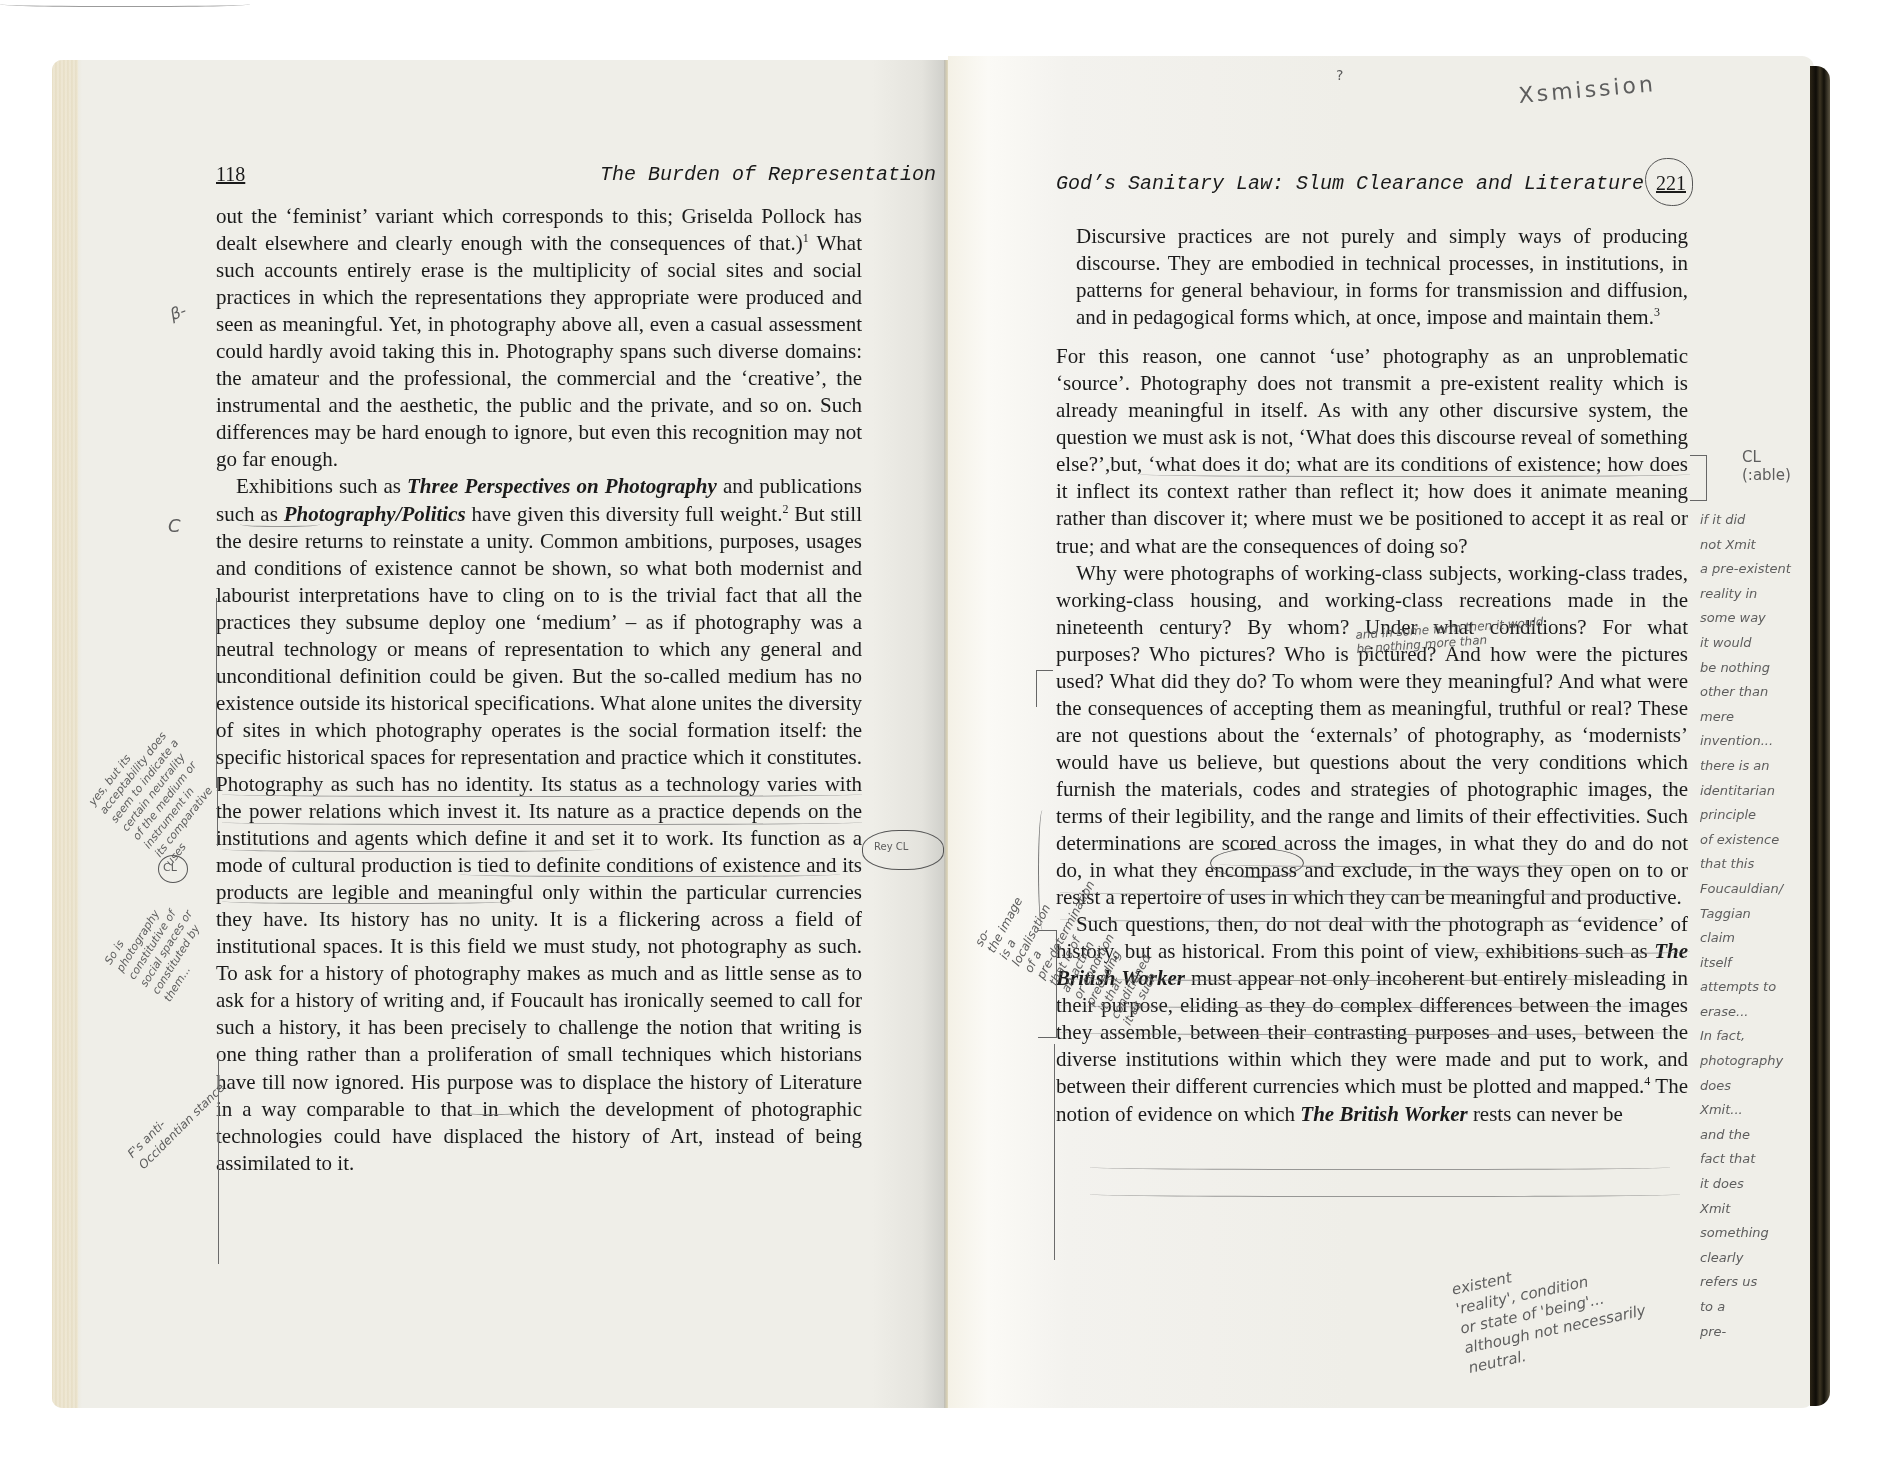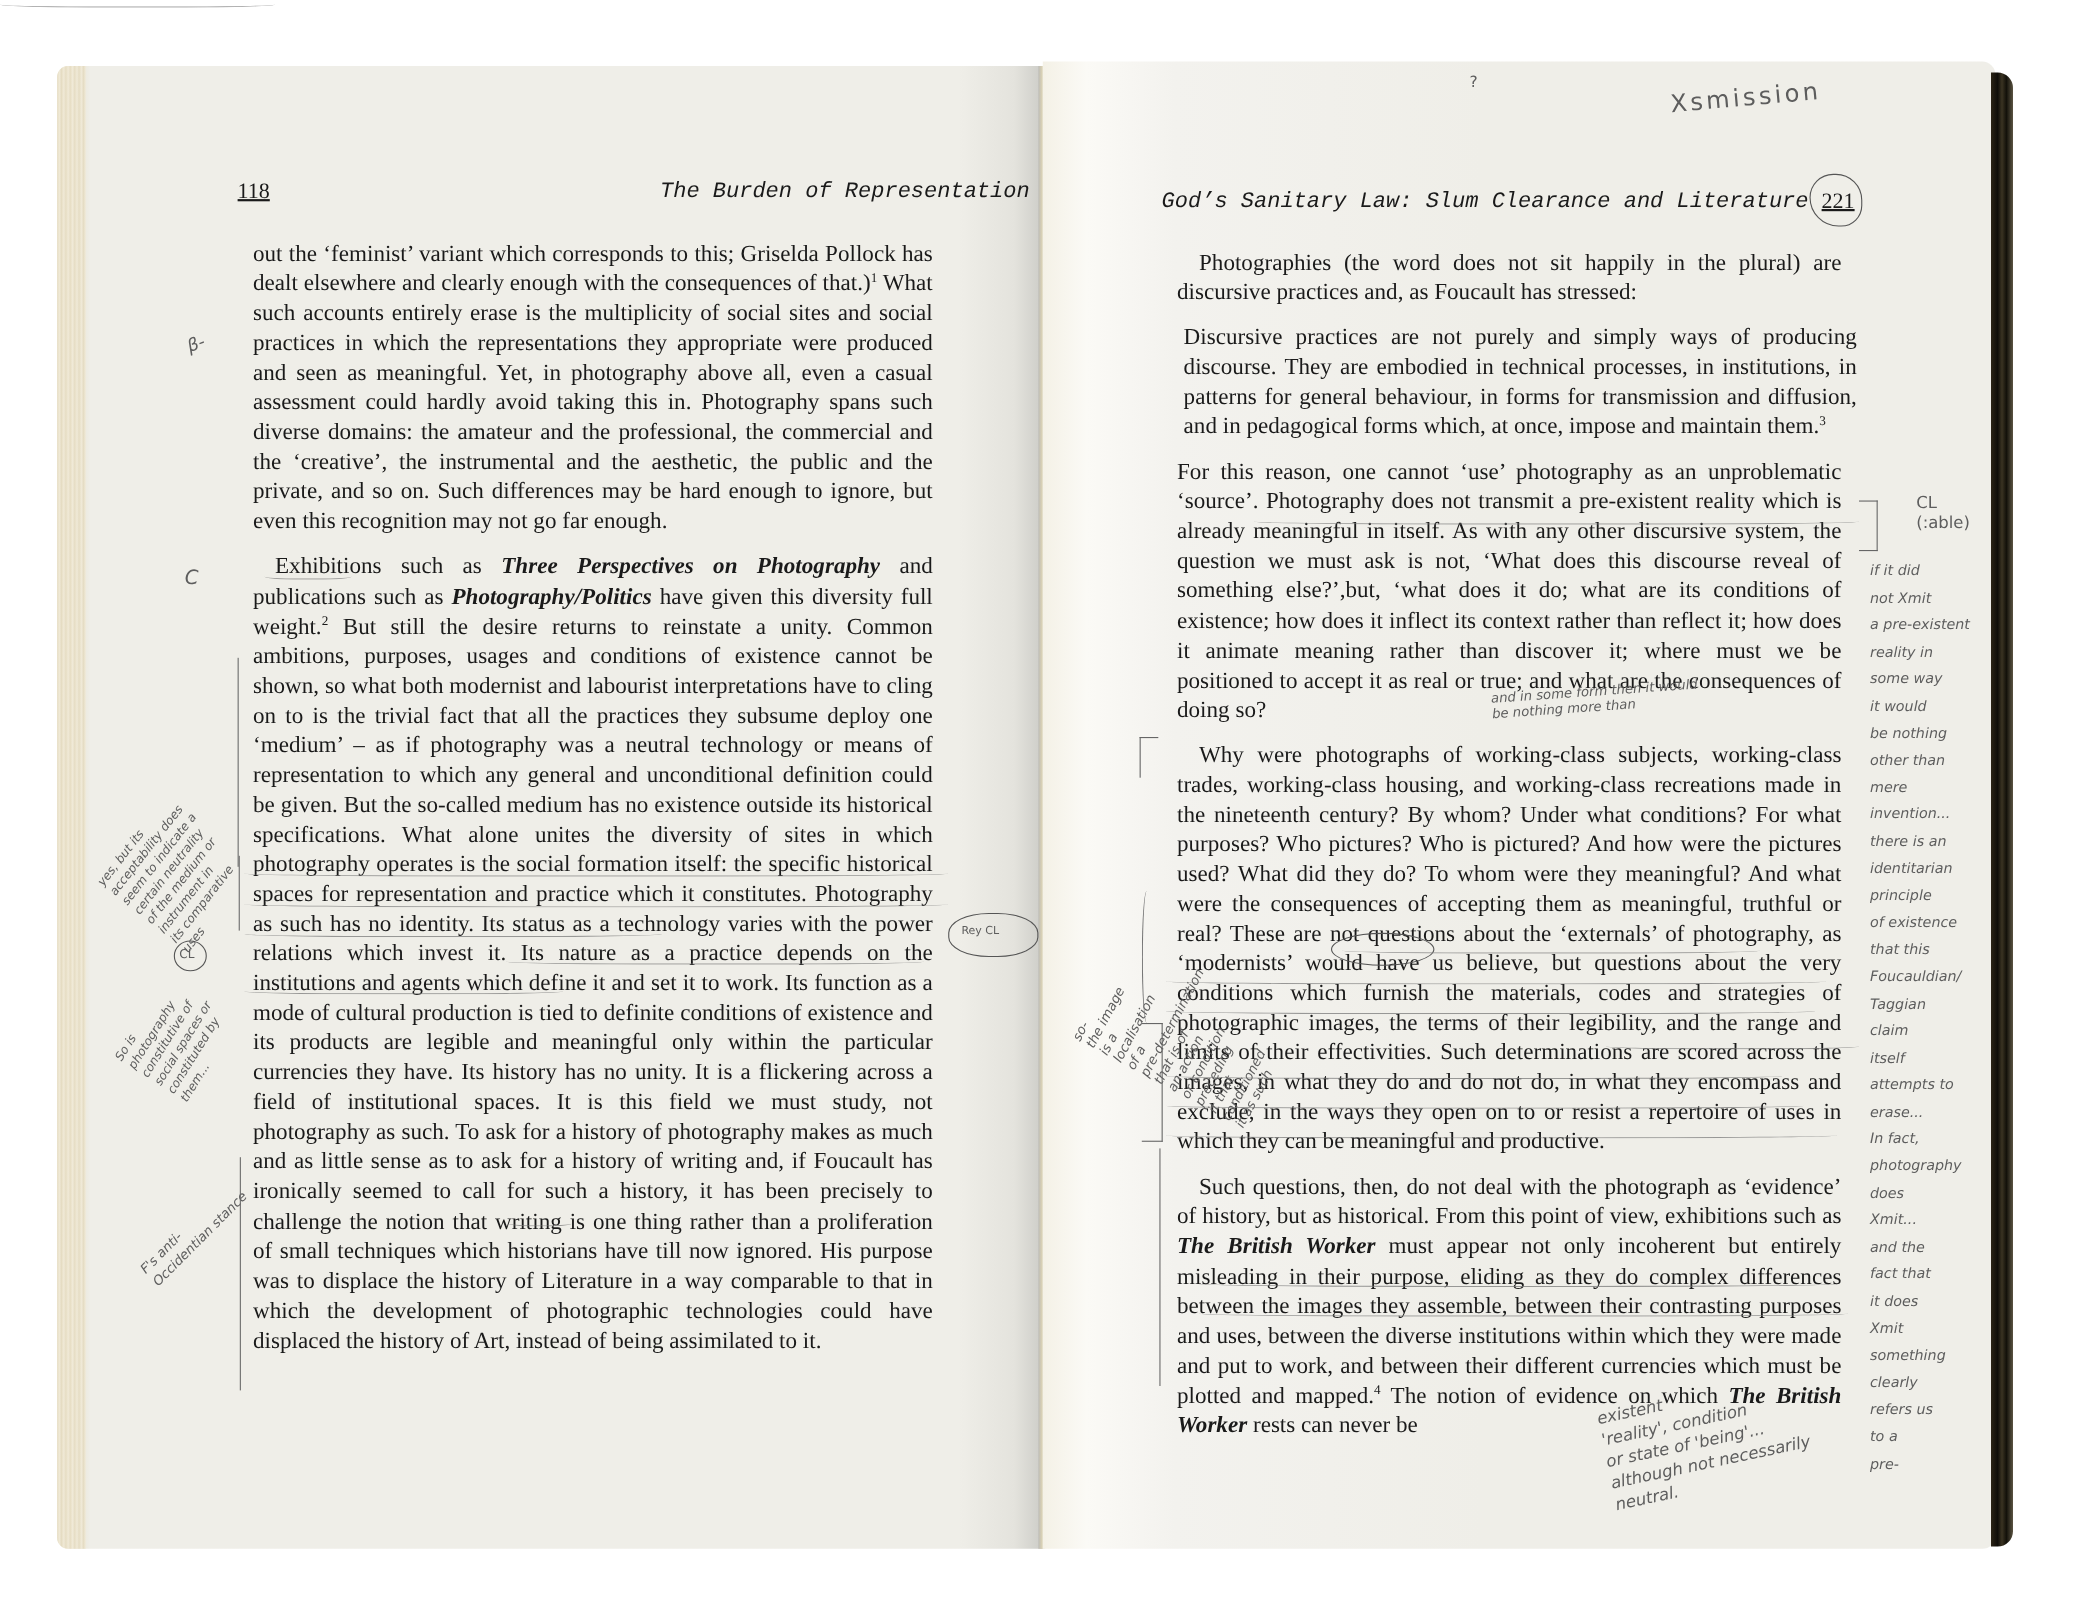--- a/index.html
+++ b/index.html
@@ -14,21 +14,21 @@
     background: linear-gradient(to right, #f4f1e6 0px, #fbfaf6 40px, #f3f2ee 120px, #efeee8 400px, #efeee8 100%); }
   .page-edge { position:absolute; left:1810px; top:66px; width:20px; height:1340px; border-radius:0 14px 14px 0;
     background: linear-gradient(to right, #2b2416 0px, #0f0d08 6px, #3a3322 10px, #121009 14px, #5b5442 20px); }
   .gutter { position:absolute; left:944px; top:60px; width:6px; height:1348px; background:linear-gradient(to right,#bdbcb6,#d8d0b4,#f6f3ea); }
 
   .running-head { position:absolute; font-size:20px; white-space:nowrap; }
   .pnum { font-style:normal;text-decoration:underline; }
   .rhtitle { font-style:italic;font-family:Liberation Mono, monospace; }
 
   .col { position:absolute; font-size:21px; line-height:27.05px; text-align:justify; hyphens:none; }
-  .col p { margin:14px; }
+  .col p { margin:0; }
   .col .indent { text-indent:20px; }
   .col .block { margin:12px 0 12px 20px; }
   .col em { font-style:italic;font-weight:bold; }
   .col sup { font-size:12px; line-height:0; vertical-align:super; }
 
   .note { position:absolute; font-family:"DejaVu Sans", sans-serif; font-size:13px; color:#5d5d5d; line-height:15px; white-space:pre; transform-origin:left top; font-style:italic; }
   .pencil { position:absolute; border-color:#6a6a6a; }
   .circle { position:absolute; border:1.5px solid #555; border-radius:50%; }
   .bar { position:absolute; width:0; border-left:1.5px solid #6b6b6b; }
   .squig { position:absolute; height:6px; border-bottom:1.5px solid #7a7a7a; border-radius:0 0 40% 40%; opacity:.75; }
@@ -50,21 +50,20 @@
   <div class="col" id="col-left" style="left:216px; top:203px; width:646px;">
       <p class="">out the ‘feminist’ variant which corresponds to this; Griselda Pollock has dealt elsewhere and clearly enough with the consequences of that.)<sup>1</sup> What such accounts entirely erase is the multiplicity of social sites and social practices in which the representations they appropriate were produced and seen as meaningful. Yet, in photography above all, even a casual assessment could hardly avoid taking this in. Photography spans such diverse domains: the amateur and the professional, the commercial and the ‘creative’, the instrumental and the aesthetic, the public and the private, and so on. Such differences may be hard enough to ignore, but even this recognition may not go far enough.</p>
       <p class="indent">Exhibitions such as <em>Three Perspectives on Photography</em> and publications such as <em>Photography/Politics</em> have given this diversity full weight.<sup>2</sup> But still the desire returns to reinstate a unity. Common ambitions, purposes, usages and conditions of existence cannot be shown, so what both modernist and labourist interpretations have to cling on to is the trivial fact that all the practices they subsume deploy one ‘medium’ – as if photography was a neutral technology or means of representation to which any general and unconditional definition could be given. But the so-called medium has no existence outside its historical specifications. What alone unites the diversity of sites in which photography operates is the social formation itself: the specific historical spaces for representation and practice which it constitutes. Photography as such has no identity. Its status as a technology varies with the power relations which invest it. Its nature as a practice depends on the institutions and agents which define it and set it to work. Its function as a mode of cultural production is tied to definite conditions of existence and its products are legible and meaningful only within the particular currencies they have. Its history has no unity. It is a flickering across a field of institutional spaces. It is this field we must study, not photography as such. To ask for a history of photography makes as much and as little sense as to ask for a history of writing and, if Foucault has ironically seemed to call for such a history, it has been precisely to challenge the notion that writing is one thing rather than a proliferation of small techniques which historians have till now ignored. His purpose was to displace the history of Literature in a way comparable to that in which the development of photographic technologies could have displaced the history of Art, instead of being assimilated to it.</p>
     </div>
 
   <div class="running-head rhtitle" style="left:1056px; top:172px;">God’s Sanitary Law: Slum Clearance and Literature</div>
   <div class="running-head pnum" style="left:1656px; top:172px;">221</div>
   <div class="circle" style="left:1645px; top:158px; width:46px; height:46px; border-radius:45% 50% 40% 55%;"></div>
 
   <div class="col" id="col-right" style="left:1056px; top:211px; width:632px;">
-      <p class="indent">Photographies (the word does not sit happily in the plural) are discursive practices and, as Foucault has stressed:</p>
       <p class="block">Discursive practices are not purely and simply ways of producing discourse. They are embodied in technical processes, in institutions, in patterns for general behaviour, in forms for transmission and diffusion, and in pedagogical forms which, at once, impose and maintain them.<sup>3</sup></p>
       <p class="">For this reason, one cannot ‘use’ photography as an unproblematic ‘source’. Photography does not transmit a pre-existent reality which is already meaningful in itself. As with any other discursive system, the question we must ask is not, ‘What does this discourse reveal of something else?’,but, ‘what does it do; what are its conditions of existence; how does it inflect its context rather than reflect it; how does it animate meaning rather than discover it; where must we be positioned to accept it as real or true; and what are the consequences of doing so?</p>
       <p class="indent">Why were photographs of working-class subjects, working-class trades, working-class housing, and working-class recreations made in the nineteenth century? By whom? Under what conditions? For what purposes? Who pictures? Who is pictured? And how were the pictures used? What did they do? To whom were they meaningful? And what were the consequences of accepting them as meaningful, truthful or real? These are not questions about the ‘externals’ of photography, as ‘modernists’ would have us believe, but questions about the very conditions which furnish the materials, codes and strategies of photographic images, the terms of their legibility, and the range and limits of their effectivities. Such determinations are scored across the images, in what they do and do not do, in what they encompass and exclude, in the ways they open on to or resist a repertoire of uses in which they can be meaningful and productive.</p>
       <p class="indent">Such questions, then, do not deal with the photograph as ‘evidence’ of history, but as historical. From this point of view, exhibitions such as <em>The British Worker</em> must appear not only incoherent but entirely misleading in their purpose, eliding as they do complex differences between the images they assemble, between their contrasting purposes and uses, between the diverse institutions within which they were made and put to work, and between their different currencies which must be plotted and mapped.<sup>4</sup> The notion of evidence on which <em>The British Worker</em> rests can never be</p>
     </div>
 
   <div class="note" style="left:168px; top:308px; font-size:16px; transform:rotate(-20deg);">β-</div>
   <div class="note" style="left:168px; top:518px; font-size:18px;">C</div>
   <div class="note" style="left:86px; top:800px; font-size:11px; line-height:14px; transform:rotate(-52deg);">yes, but its
 acceptability does

